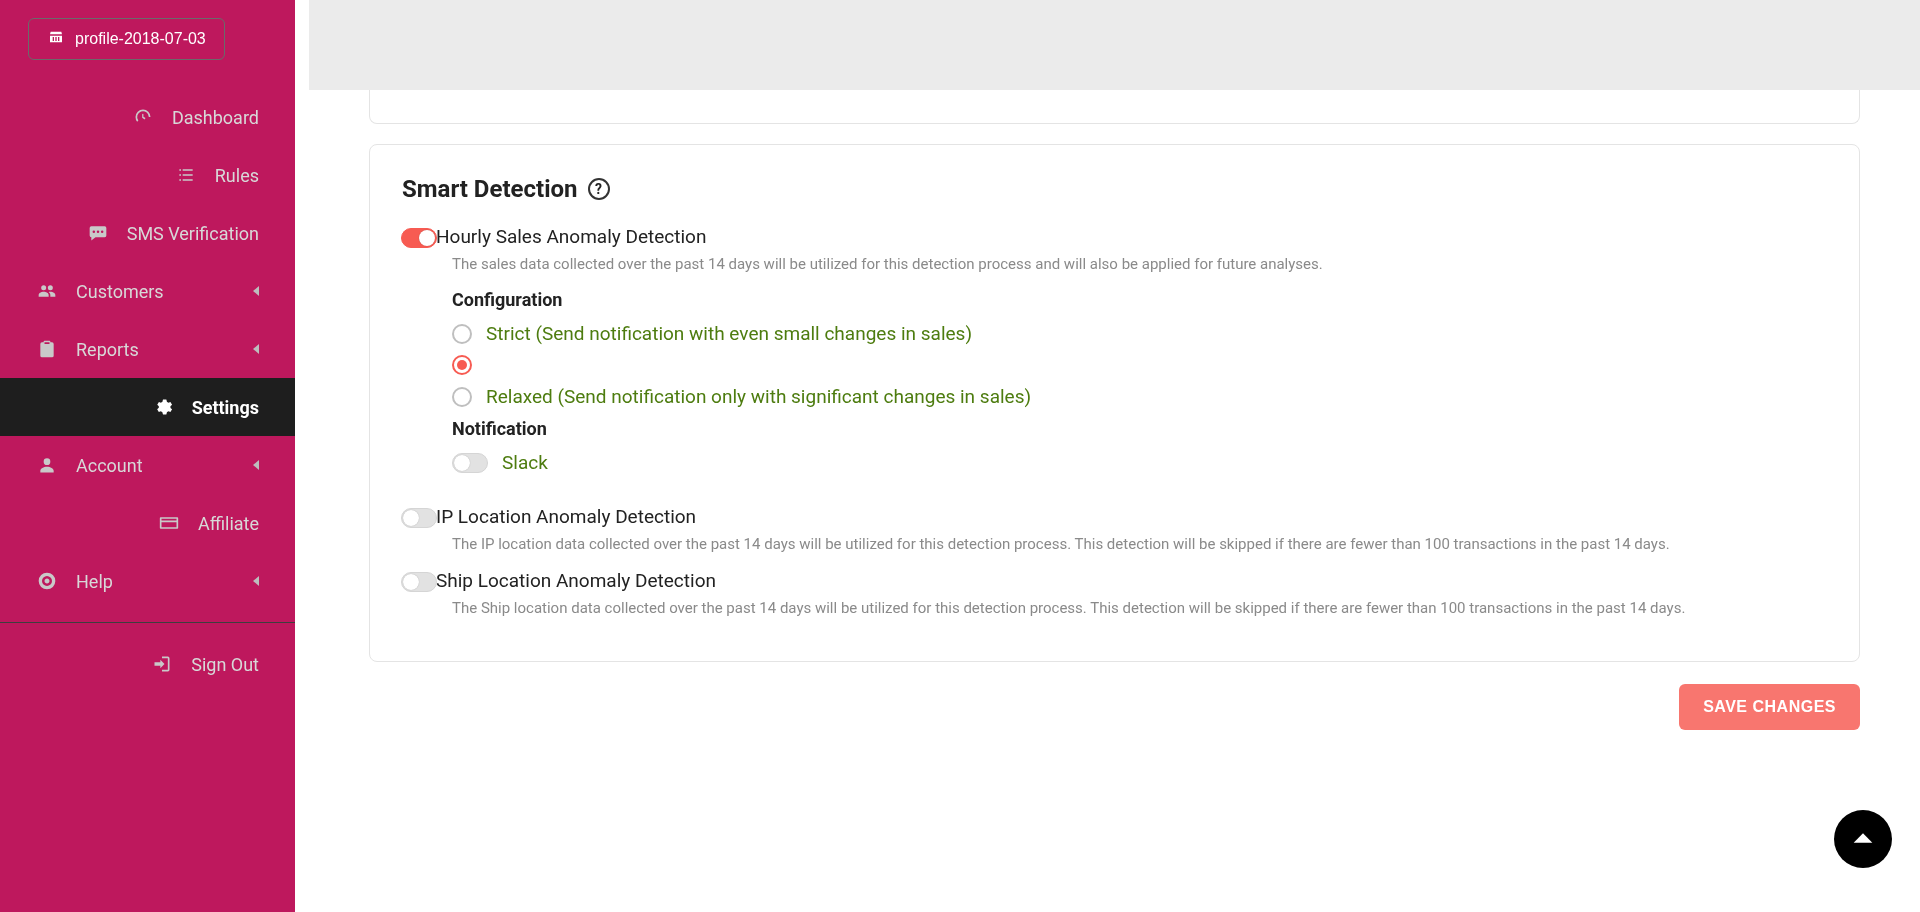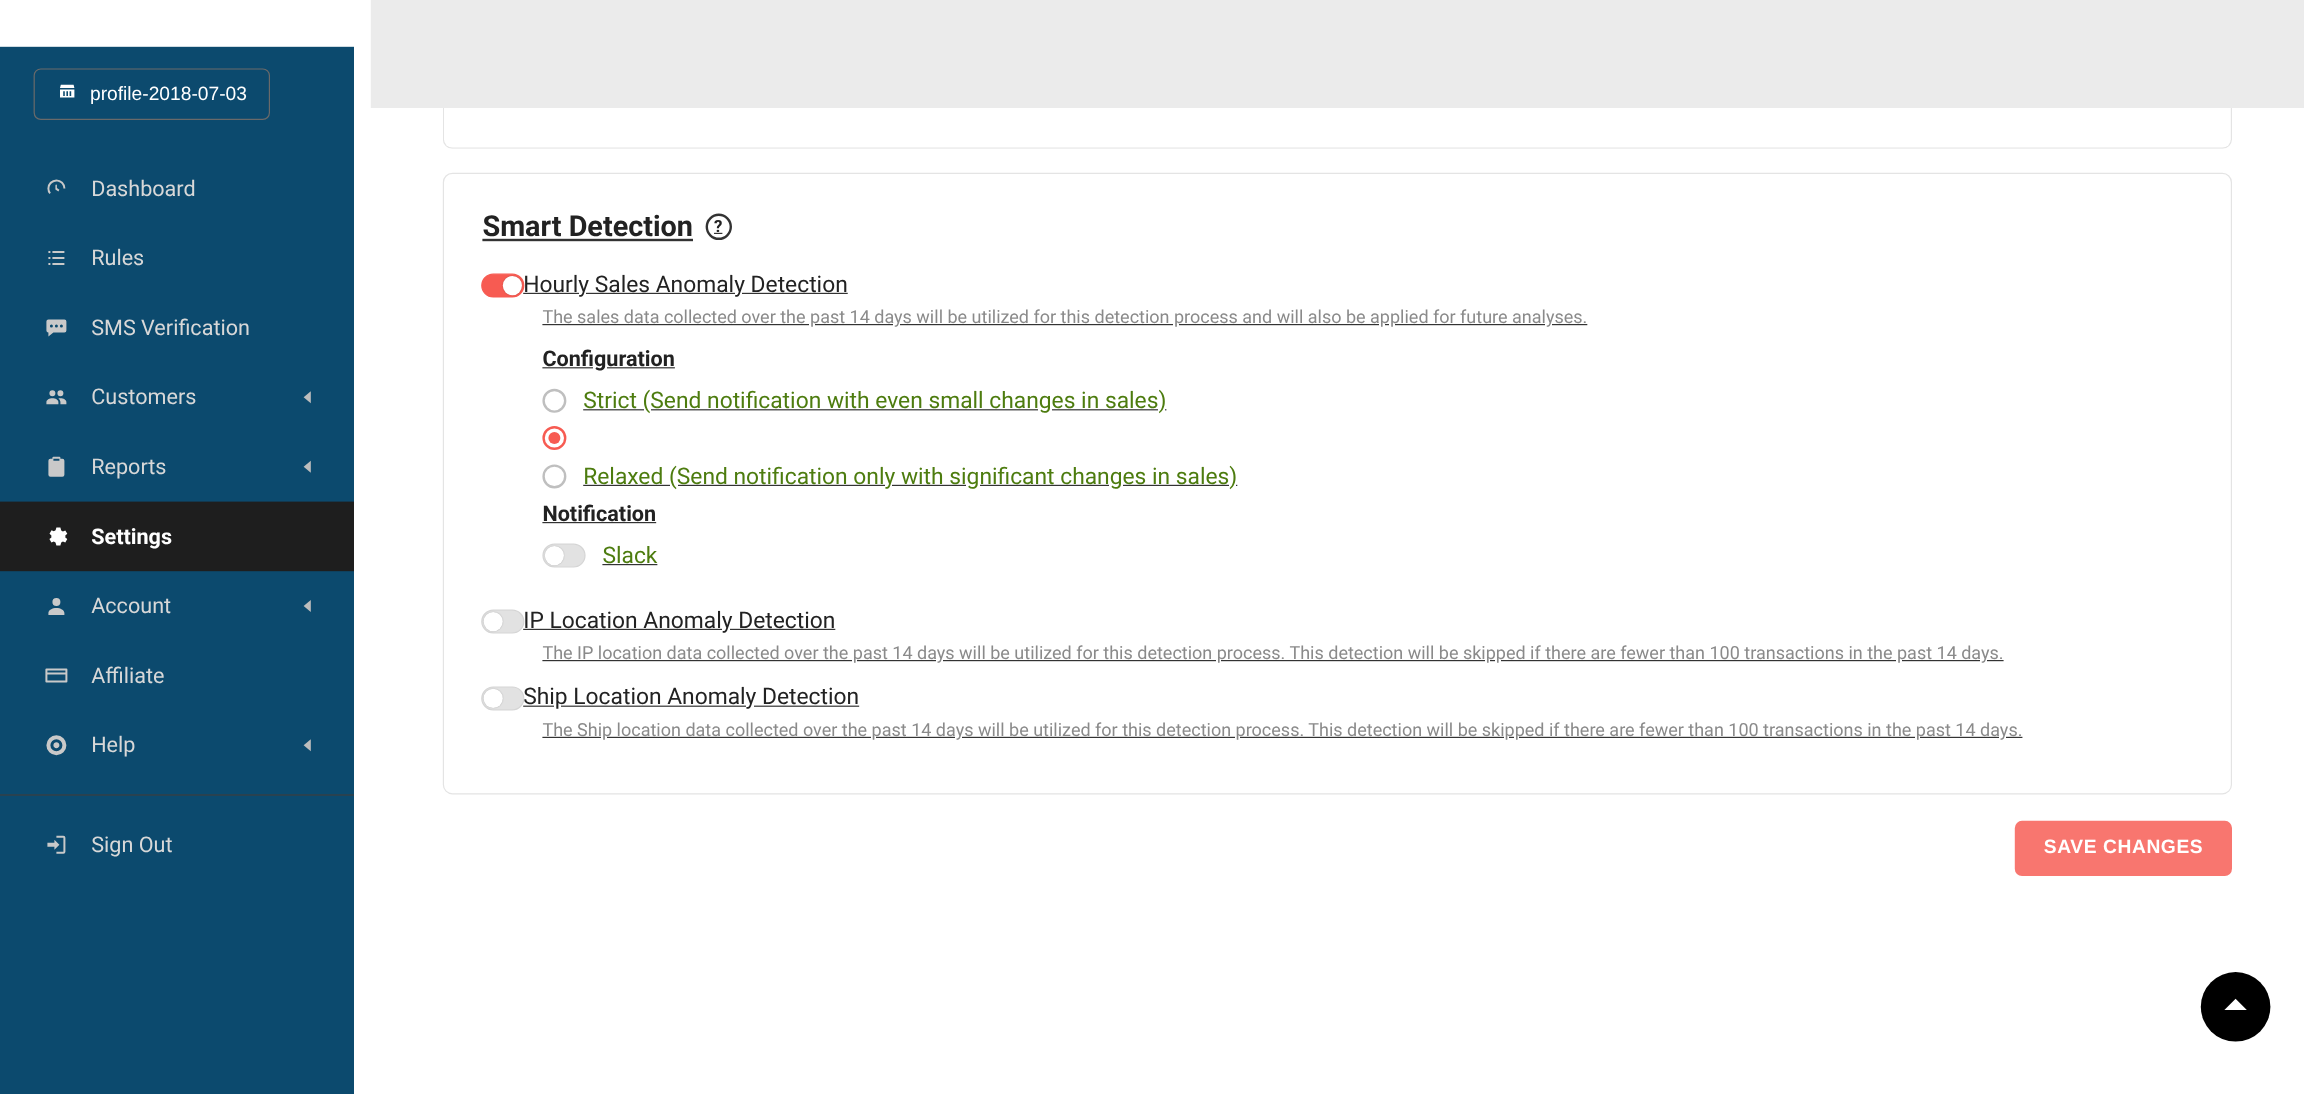--- a/index.html
+++ b/index.html
@@ -14,27 +14,26 @@
   .app {
     display: flex;
     width: 1920px;
     height: 912px;
     transform-origin: top left;
   }
 
   
   .sidebar {
     width: 295px;
-    background: #0c4a6e;
+    background: #be185d;
     color: #ddd;
     display: flex;
     flex-direction: column;
     flex-shrink: 0;
     position: relative;
-    margin-top: 39px;
   }
   .sidebar-top {
     padding: 18px 28px 20px 28px;
   }
   .profile-btn {
     border: 1px solid #6a6a6a;
     border-radius: 6px;
     background: transparent;
     color: #fff;
     padding: 10px 18px;
@@ -54,20 +53,21 @@
   .nav-group-sep { border-top: 1px solid #3e3e3e; margin-top: 12px; padding-top: 12px; }
   .nav-item {
     display: flex;
     align-items: center;
     gap: 18px;
     padding: 18px 36px;
     color: #d8d8d8;
     font-size: 18px;
     cursor: pointer;
     position: relative;
+    justify-content: flex-end;
   }
   .nav-item.active { background: #1e1e1e; font-weight: 700; color: #fff; }
   .nav-item .icon { width: 22px; height: 22px; display: inline-flex; align-items: center; justify-content: center; flex-shrink: 0; }
   .nav-item .icon svg { width: 20px; height: 20px; fill: #c9c9c9; }
   .nav-item.active .icon svg { fill: #fff; }
   .nav-item .caret {
     margin-left: auto;
     width: 0; height: 0;
     border-top: 5px solid transparent;
     border-bottom: 5px solid transparent;
@@ -116,21 +116,20 @@
     border-radius: 0 0 8px 8px;
     height: 34px;
     margin-bottom: 20px;
     background: #fff;
   }
   .card {
     border: 1px solid #e4e4e4;
     border-radius: 8px;
     padding: 30px 32px 42px 32px;
     background: #fff;
-    text-decoration: underline;
   }
   .card h2 {
     font-size: 24px;
     font-weight: 700;
     color: #222;
     display: flex;
     align-items: center;
     gap: 10px;
     margin-bottom: 22px;
   }

